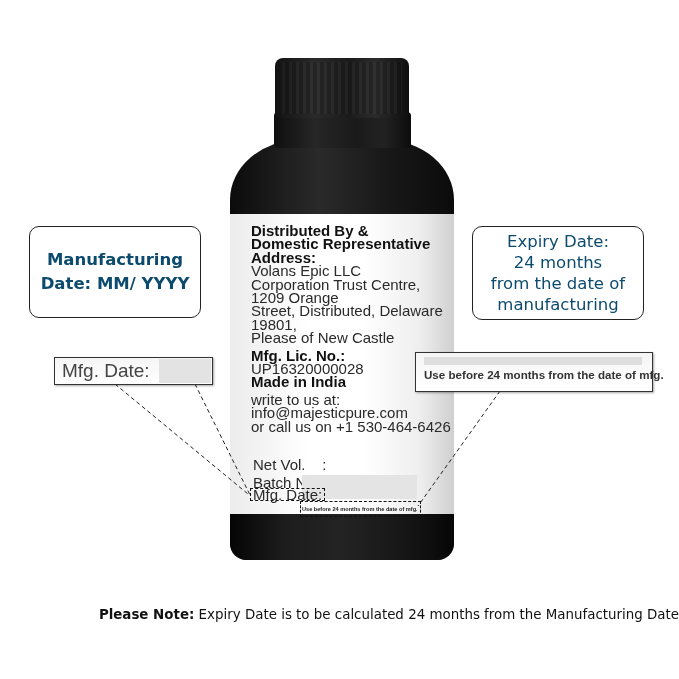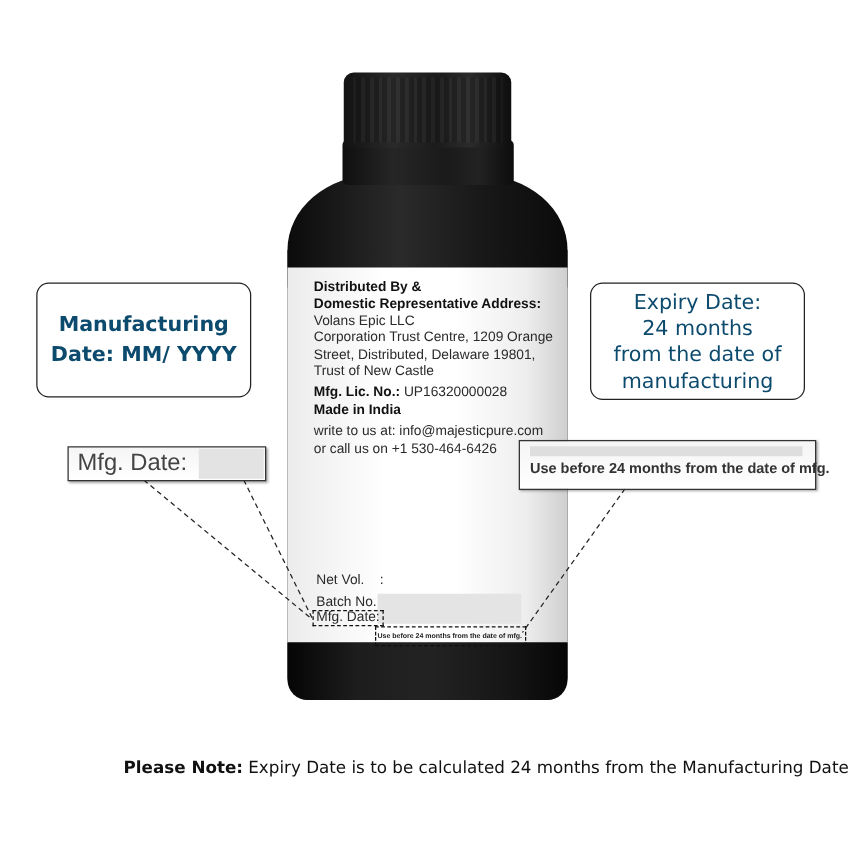--- a/index.html
+++ b/index.html
@@ -8,21 +8,21 @@
 
     
     .cap-top { left:275px; top:58px; width:134px; height:60px; background:linear-gradient(90deg,#121212 0%,#2a2a2a 30%,#1b1b1b 55%,#2b2b2b 75%,#0e0e0e 100%); border-radius:8px 8px 2px 2px; }
     .cap-ridges { left:282px; top:62px; width:120px; height:52px; background:repeating-linear-gradient(90deg, rgba(255,255,255,0.03) 0 3px, rgba(0,0,0,0.12) 3px 7px); }
     .cap-ring { left:274px; top:112px; width:137px; height:36px; background:linear-gradient(90deg,#0f0f0f 0%,#262626 30%,#1a1a1a 60%,#222 80%,#0c0c0c 100%); border-radius:4px; }
     .shoulder { left:230px; top:140px; width:224px; height:90px; background:linear-gradient(90deg,#0b0b0b 0%,#1f1f1f 25%,#2a2a2a 40%,#181818 70%,#0b0b0b 100%); border-radius:70px 70px 0 0 / 60px 60px 0 0; }
     .body-dark { left:230px; top:200px; width:224px; height:360px; background:#111; border-radius:0 0 16px 16px; }
     .label { left:230px; top:214px; width:224px; height:300px; background:linear-gradient(90deg,#ececec 0%,#ffffff 35%,#ffffff 60%,#eeeeee 85%,#cfcfcf 100%); }
     .base { left:230px; top:514px; width:224px; height:46px; background:linear-gradient(90deg,#050505 0%,#1d1d1d 25%,#232323 50%,#151515 80%,#060606 100%); border-radius:0 0 18px 18px; }
 
-    .label-text { font-size:11px; line-height:13.4px; color:#2a2a2a; }
+    .label-text { font-size:15px; line-height:13.4px; color:#2a2a2a; }
     .label-text b { color:#111; }
     .label-text .blk { margin-bottom:4px; }
     .grey-field { background:#e4e4e4; }
 
     .dash-box { border:1px dashed #111; }
 
     
     .callout { border:1px solid #222; border-radius:10px; background:#fff; text-align:center; font-family:"DejaVu Sans", sans-serif; color:#0c4a6e; }
     .mfg-callout { left:29px; top:226px; width:170px; height:90px; font-size:16.5px; font-weight:bold; line-height:24px; display:flex; align-items:center; justify-content:center; }
     .exp-callout { left:472px; top:226px; width:170px; height:92px; font-size:16.5px; line-height:21px; display:flex; align-items:center; justify-content:center; }
@@ -49,21 +49,21 @@
 <div class="abs label"></div>
 <div class="abs base"></div>
 
 <div class="abs label-text" style="left:251px; top:224px; width:200px;">
   <div class="blk">
     <div><b>Distributed By &amp;</b></div>
     <div><b>Domestic Representative Address:</b></div>
     <div>Volans Epic LLC</div>
     <div>Corporation Trust Centre, 1209 Orange</div>
     <div>Street, Distributed, Delaware 19801,</div>
-    <div>Trust of New Castle</div>
+    <div>Please of New Castle</div>
   </div>
   <div class="blk">
     <div><b>Mfg. Lic. No.:</b><span> UP16320000028</span></div>
     <div><b>Made in India</b></div>
   </div>
   <div class="blk">
     <div>write to us at: info@majesticpure.com</div>
     <div>or call us on +1 530-464-6426</div>
   </div>
 </div>

